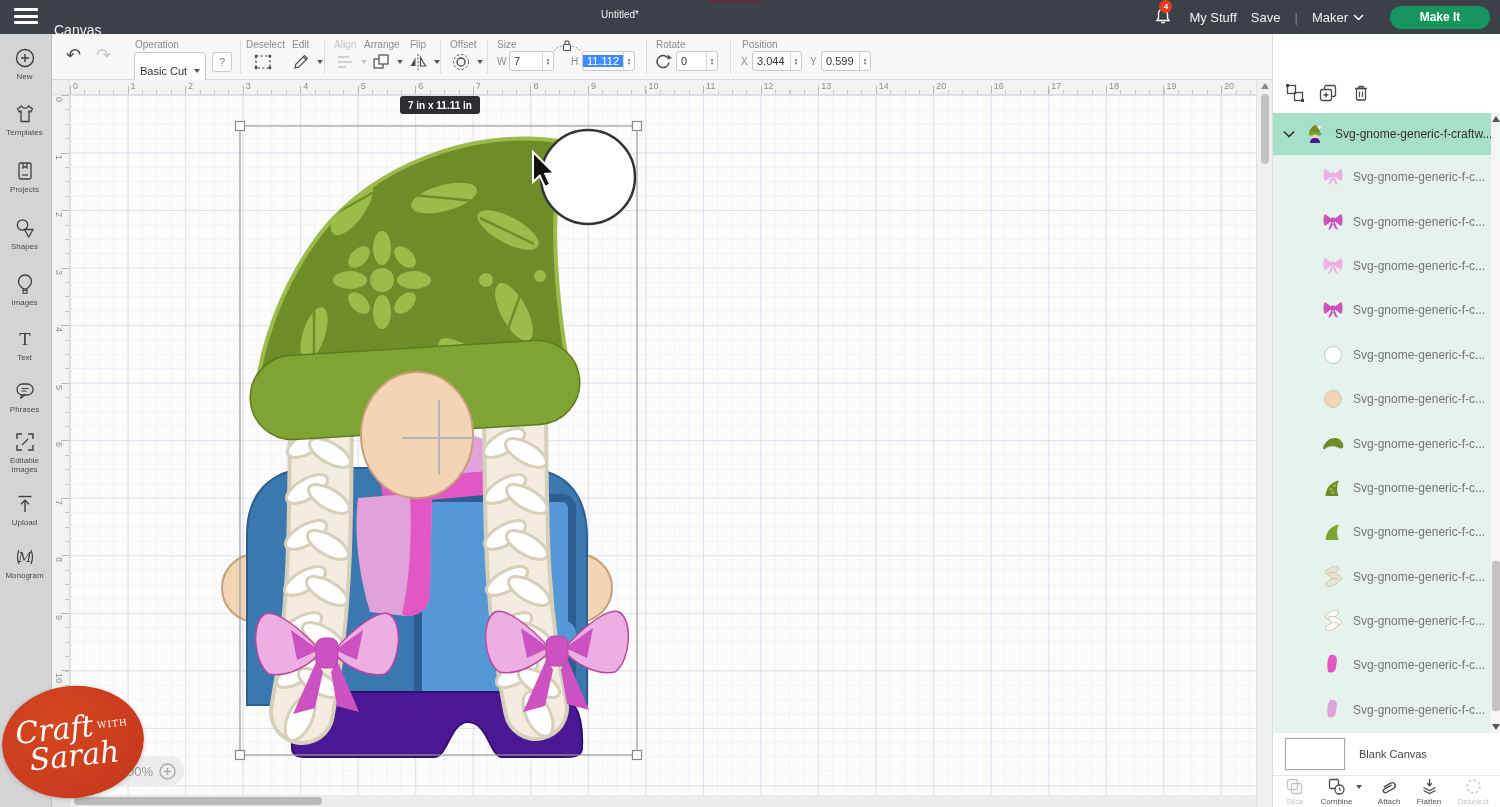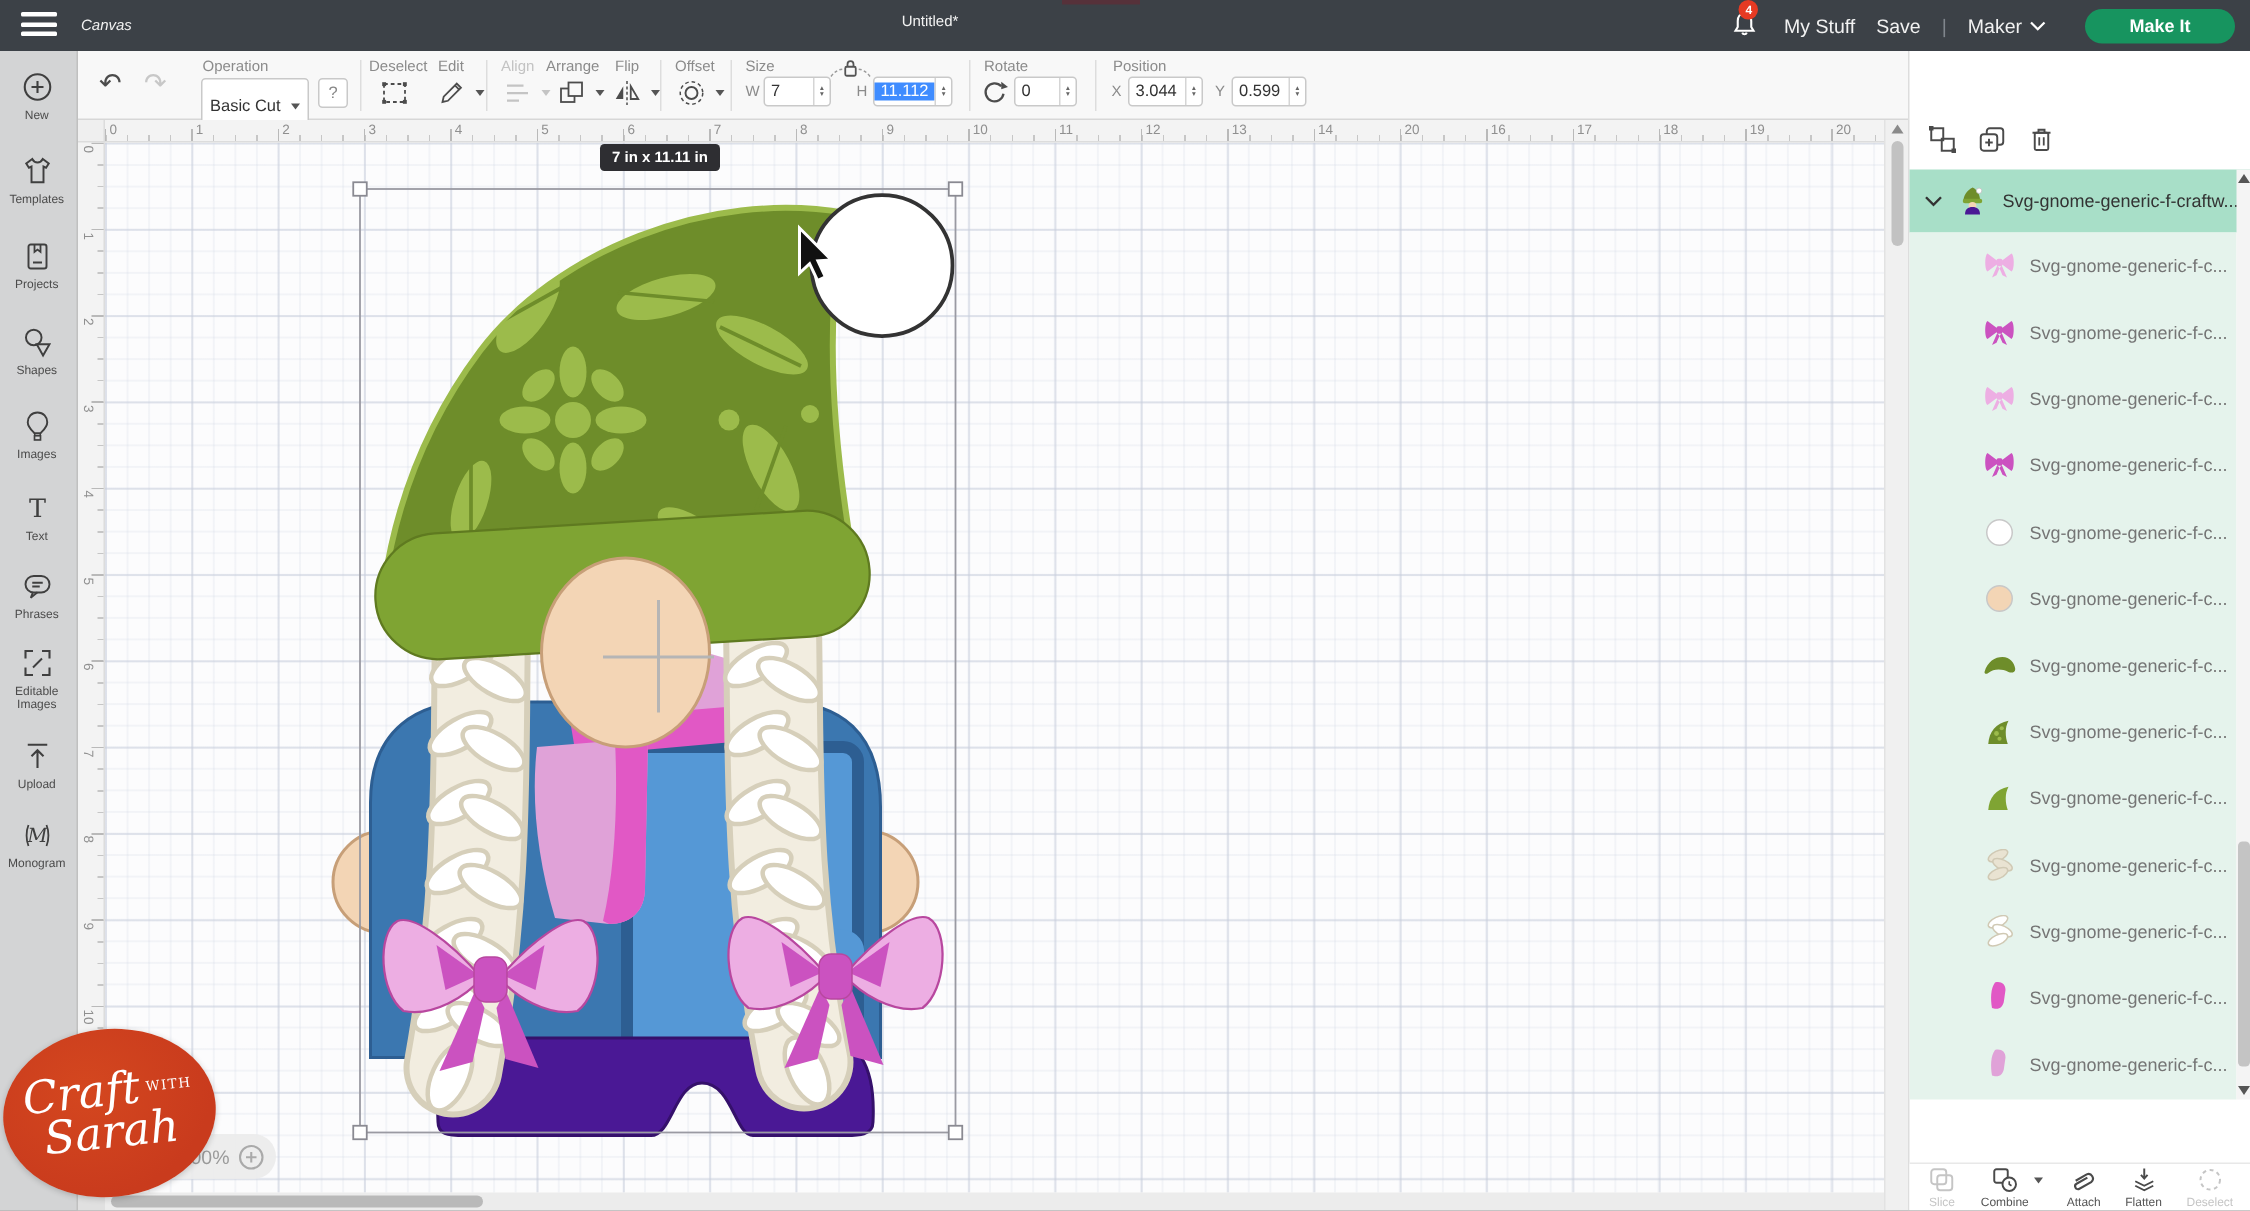--- a/index.html
+++ b/index.html
@@ -4,21 +4,21 @@
 <style>
   html,body{margin:0;padding:0;background:#888;}
   *{box-sizing:border-box;}
   #stage{position:relative;width:1500px;height:807px;overflow:hidden;background:#fbfbfc;
          font-family:"Liberation Sans",sans-serif;-webkit-font-smoothing:antialiased;}
 
   
   #header{position:absolute;left:0;top:0;width:1500px;height:34px;background:var(--header-bg);color:#f2f2f2;}
   #hamburger{position:absolute;left:14px;top:8px;width:24px;height:18px;cursor:pointer;}
   #hamburger span{display:block;height:3px;background:#fff;margin-bottom:3.5px;border-radius:1px;}
-  .hdr-canvas{position:absolute;left:54px;top:12px;font-size:10px;font-style:italic;}
+  .hdr-canvas{position:absolute;left:54px;top:22px;font-size:14px;}
   .hdr-title{position:absolute;left:540px;top:9px;width:160px;text-align:center;font-size:10px;}
   .hdr-artifact{position:absolute;left:708px;top:0;width:52px;height:3px;background:#6b2430;opacity:.55;}
   .hdr-right{position:absolute;right:10px;top:0;height:34px;display:flex;align-items:center;gap:14px;font-size:13px;}
   .bell-wrap{position:relative;width:22px;height:22px;}
   .badge{position:absolute;left:6px;top:-6px;min-width:13px;height:13px;border-radius:7px;background:var(--badge-red);
          color:#fff;font-size:8px;font-weight:bold;display:flex;align-items:center;justify-content:center;}
   .hdr-sep{color:#80868d;}
   .maker{display:flex;align-items:center;gap:5px;cursor:pointer;}
   .makeit{width:100px;height:23px;border-radius:12px;background:var(--make-it-green);color:#fff;font-size:12px;
           font-weight:bold;display:flex;align-items:center;justify-content:center;cursor:pointer;margin-left:12px;}
@@ -718,20 +718,24 @@
           <span class="layer-label">Svg-gnome-generic-f-c...</span>
         </div>
       </div>
 
     <div id="list-scroll">
       <div class="arrup"></div>
       <div class="thumb"></div>
       <div class="arrdn"></div>
     </div>
 
+    <div class="blank-row">
+      <span class="blank-thumb"></span>
+      <span class="blank-label">Blank Canvas</span>
+    </div>
 
     <div id="actionbar">
       <div class="action dis">
         <svg width="19" height="19" viewBox="0 0 19 19">
             <rect x="2.5" y="2.5" width="10" height="10" rx="2" fill="none" stroke="#c5c5c5" stroke-width="1.3"></rect>
             <rect x="6.5" y="6.5" width="10" height="10" rx="2" fill="none" stroke="#c5c5c5" stroke-width="1.3"></rect>
           </svg>
         <span class="albl">Slice</span>
       </div>
       <div class="action combo" style="flex-direction:row;align-items:center;gap:3px">

